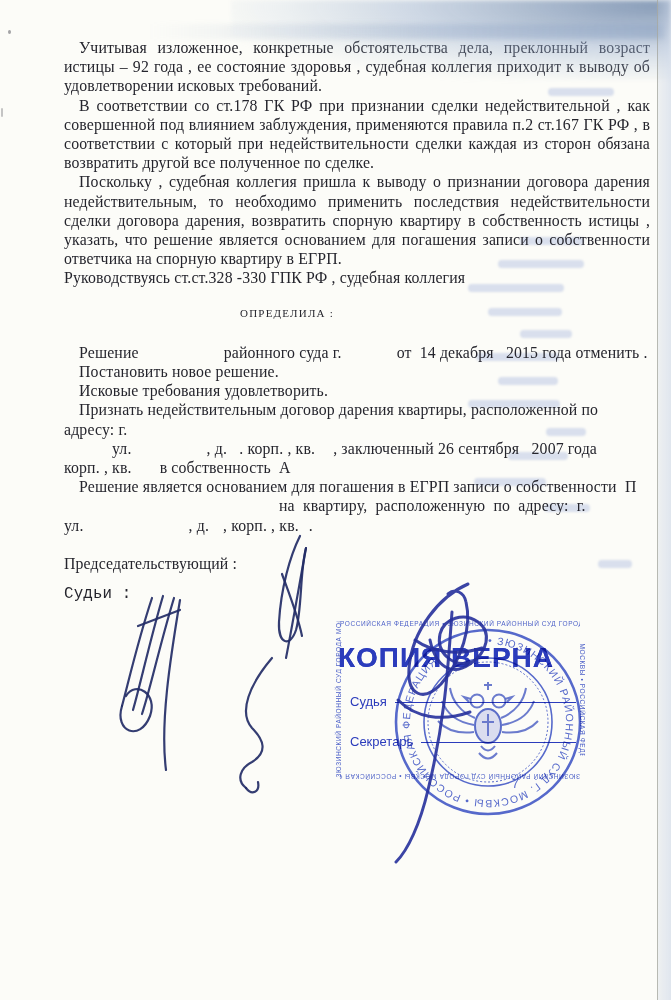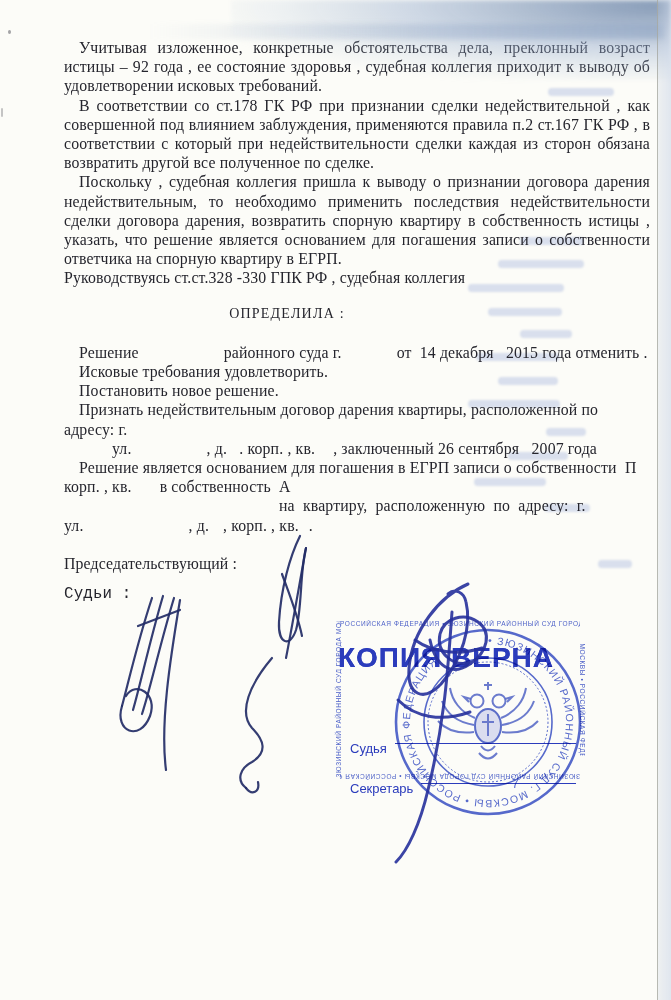--- a/index.html
+++ b/index.html
@@ -47,21 +47,21 @@
   .bleed i:nth-child(12){left:474px;top:478px;width:72px;}
   .bleed i:nth-child(13){left:544px;top:504px;width:46px;}
   .bleed i:nth-child(14){left:598px;top:560px;width:34px;}
   
   .textflow {
     position:absolute; left:64px; top:38px; width:586px;
     font-size:15.8px; line-height:19.2px; letter-spacing:.15px;
   }
   .para { text-align:justify; }
   .para.indent { text-indent:15px; }
-  .heading { margin:16px 0 20px; text-align:center; padding-right:140px; letter-spacing:1.2px; font-size:14px; }
+  .heading { margin:16px 0 20px; text-align:center; padding-right:140px; letter-spacing:1.2px; font-size:11px; }
   .rline { white-space:pre-wrap; }
   .rline.indent { text-indent:15px; }
   .gap { display:inline-block; height:1px; }
   .chair { margin-top:19px; }
   .judges { margin-top:12px;font-family:Liberation Mono, monospace; }
   
   .sigs { position:absolute; left:0; top:0; pointer-events:none; }
   .sigs path { stroke:var(--ink-blue,#232c66); fill:none; stroke-width:2.2; stroke-linecap:round; opacity:.92; }
   .sigs g.big path { stroke-width:3; stroke:#26309b; opacity:.9; }
   
@@ -82,22 +82,22 @@
   .stamp .bt-top { left:6px; top:0; width:240px; }
   .stamp .bt-bottom { left:6px; bottom:0; width:240px; transform:rotate(180deg); }
   .stamp .bt-left { left:-74px; top:76px; width:156px; transform:rotate(-90deg); }
   .stamp .bt-right { right:-52px; top:76px; width:112px; transform:rotate(90deg); }
   .copy-label {
     position:absolute; left:4px; top:22px; width:244px;
     font:700 28px "Liberation Sans",sans-serif; letter-spacing:1px;
     color:var(--stamp-blue,#2b3cc2); text-shadow:0 0 .6px var(--stamp-blue,#2b3cc2);
   }
   .srow {
-    position:absolute; left:16px; width:226px; display:flex; align-items:flex-start; gap:8px;
-    font:13px "Liberation Sans",sans-serif; color:var(--stamp-blue,#2b3cc2);margin-top:47px;
+    position:absolute; left:16px; width:226px; display:flex; align-items:center; gap:8px;
+    font:13px "Liberation Sans",sans-serif; color:var(--stamp-blue,#2b3cc2);
   }
   .srow.r1 { top:74px; } .srow.r2 { top:114px; }
   .srow .sline { flex:1; border-bottom:1.4px solid var(--stamp-blue,#2b3cc2); height:2px; }
 </style>
 </head>
 <body>
 
 <div class="page">
 
   <div class="bleed">
@@ -122,26 +122,26 @@
   <div class="textflow">
     <div>
         <div class="para indent">Учитывая изложенное, конкретные обстоятельства дела, преклонный возраст истицы – 92 года , ее состояние здоровья , судебная коллегия приходит к выводу об удовлетворении исковых требований.</div>
         <div class="para indent">В соответствии со ст.178 ГК РФ при признании сделки недействительной , как совершенной под влиянием заблуждения, применяются правила п.2 ст.167 ГК РФ , в соответствии с который при недействительности сделки каждая из сторон обязана возвратить другой все полученное по сделке.</div>
         <div class="para indent">Поскольку , судебная коллегия пришла к выводу о признании договора дарения недействительным, то необходимо применить последствия недействительности сделки договора дарения, возвратить спорную квартиру в собственность истицы , указать, что решение является основанием для погашения записи о собственности ответчика на спорную квартиру в ЕГРП.</div>
         <div class="para">Руководствуясь ст.ст.328 -330 ГПК РФ , судебная коллегия</div>
       </div>
     <div class="heading">ОПРЕДЕЛИЛА :</div>
     <div>
         <div class="rline indent">Решение<span class="gap" style="width: 85px;"></span>районного суда г.<span class="gap" style="width: 55px;"></span>от  14 декабря   2015 года отменить .</div>
+        <div class="rline indent">Постановить новое решение.</div>
         <div class="rline indent">Исковые требования удовлетворить.</div>
-        <div class="rline indent">Постановить новое решение.</div>
         <div class="rline indent">Признать недействительным договор дарения квартиры, расположенной по адресу: г.</div>
         <div class="rline"><span class="gap" style="width: 48px;"></span>ул.<span class="gap" style="width: 75px;"></span>, д.   . корп. , кв.<span class="gap" style="width: 18px;"></span>, заключенный 26 сентября   2007 года</div>
+        <div class="rline">корп. , кв.<span class="gap" style="width: 28px;"></span>в собственность  А</div>
         <div class="rline indent">Решение является основанием для погашения в ЕГРП записи о собственности  П</div>
-        <div class="rline">корп. , кв.<span class="gap" style="width: 28px;"></span>в собственность  А</div>
         <div class="rline"><span class="gap" style="width: 215px;"></span>на  квартиру,  расположенную  по  адресу:  г.</div>
         <div class="rline">ул.<span class="gap" style="width: 105px;"></span>, д.<span class="gap" style="width: 14px;"></span>, корп. , кв.<span class="gap" style="width: 10px;"></span>.</div>
       </div>
     <div class="chair">Председательствующий :</div>
     <div class="judges">Судьи :</div>
   </div>
 
   <svg class="seal" width="240" height="240" viewBox="0 0 240 240">
     <defs>
       <path id="sealcirc" d="M120,42 a78,78 0 1,1 -0.1,0"></path>

